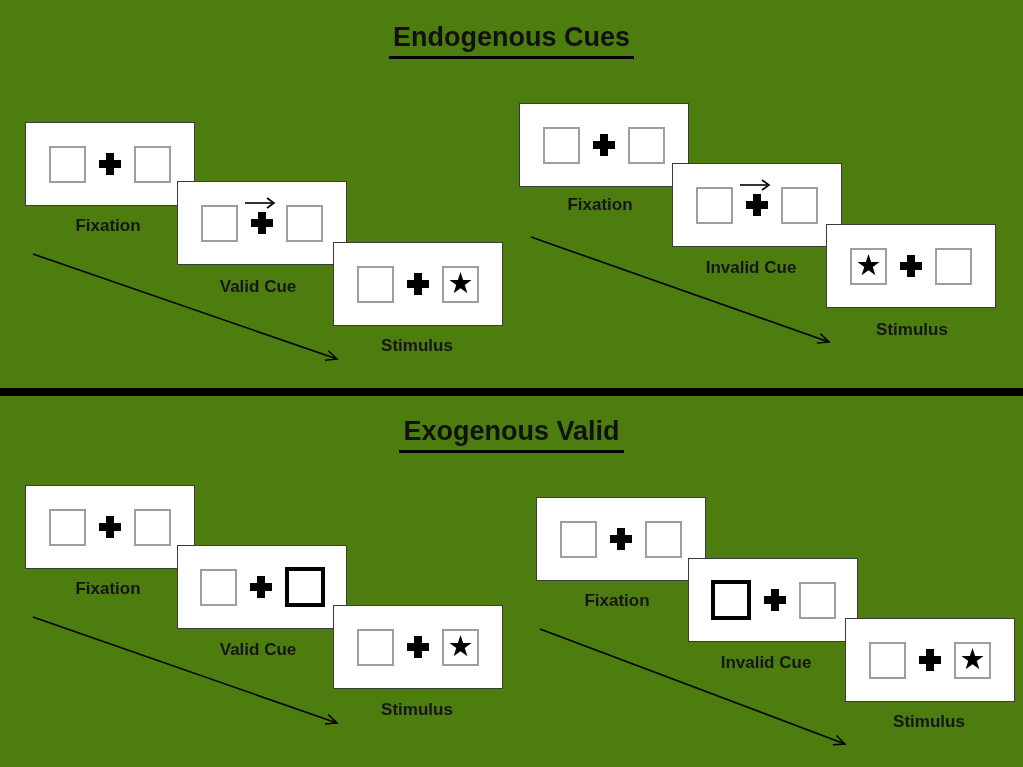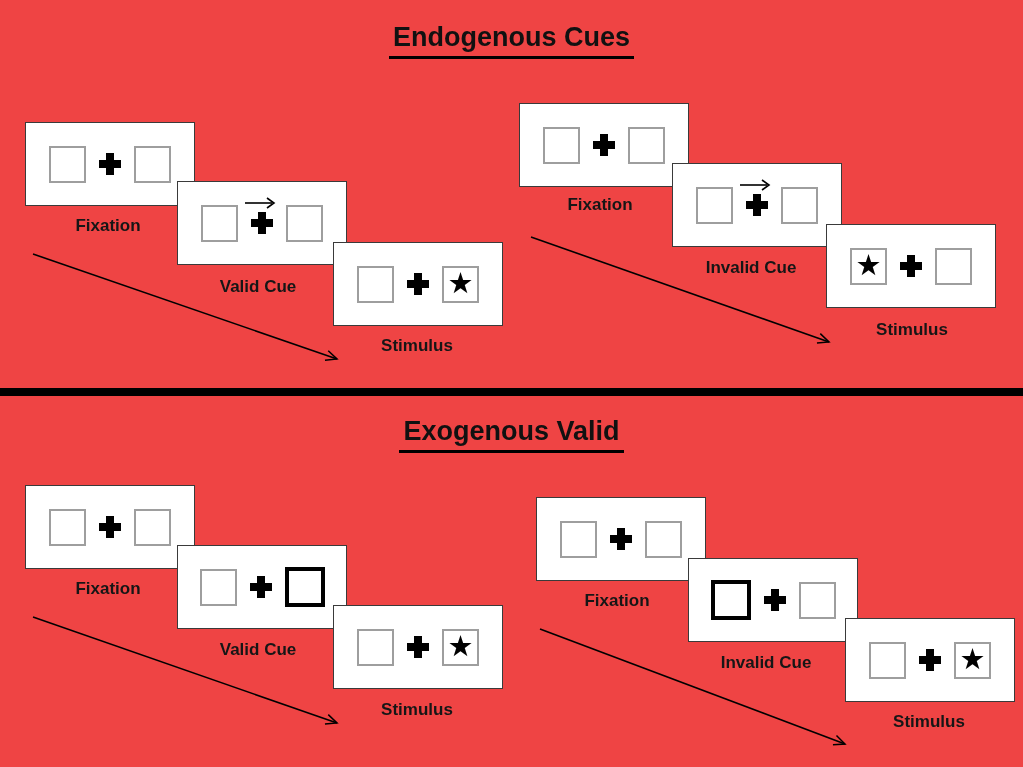--- a/index.html
+++ b/index.html
@@ -1,17 +1,17 @@
 <!DOCTYPE html>
 <html><head>
 <meta charset="utf-8">
 <style>
   html,body{margin:0;padding:0;background:#fff;}
   #stage{
-    position:relative;width:1023px;height:767px;background:#ef4444;
+    position:relative;width:1023px;height:767px;background:#4d7c0f;
     font-family:"Liberation Sans",sans-serif;overflow:hidden;
   }
   .section-title{
     position:absolute;left:0;width:100%;text-align:center;
     font-size:27px;font-weight:bold;color:#111;
   }
   .section-title span{
     display:inline-block;border-bottom:3px solid #000;padding:0 4px 3px 4px;
   }
   .panel{

